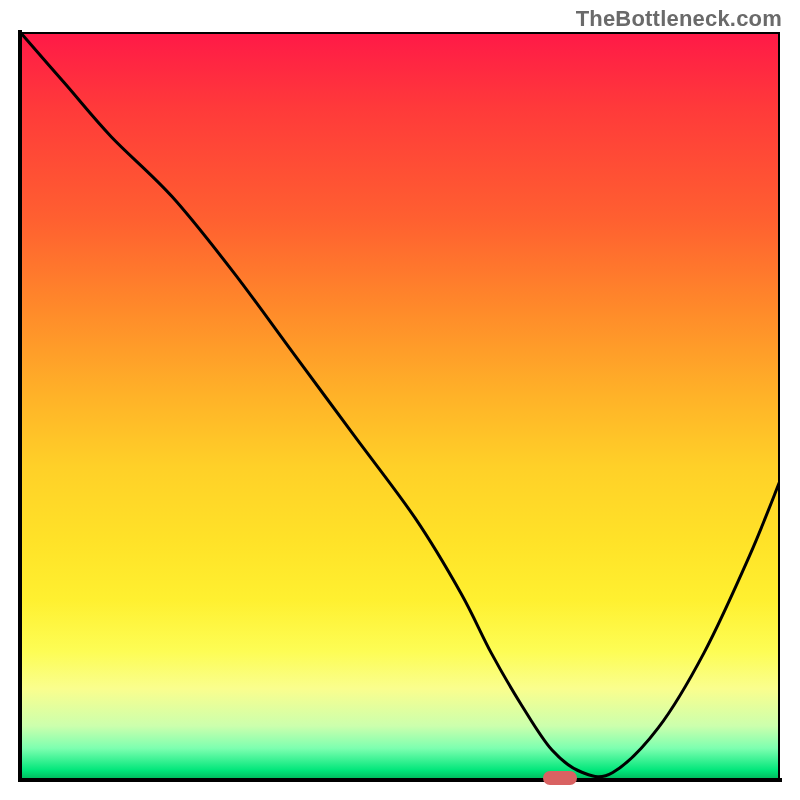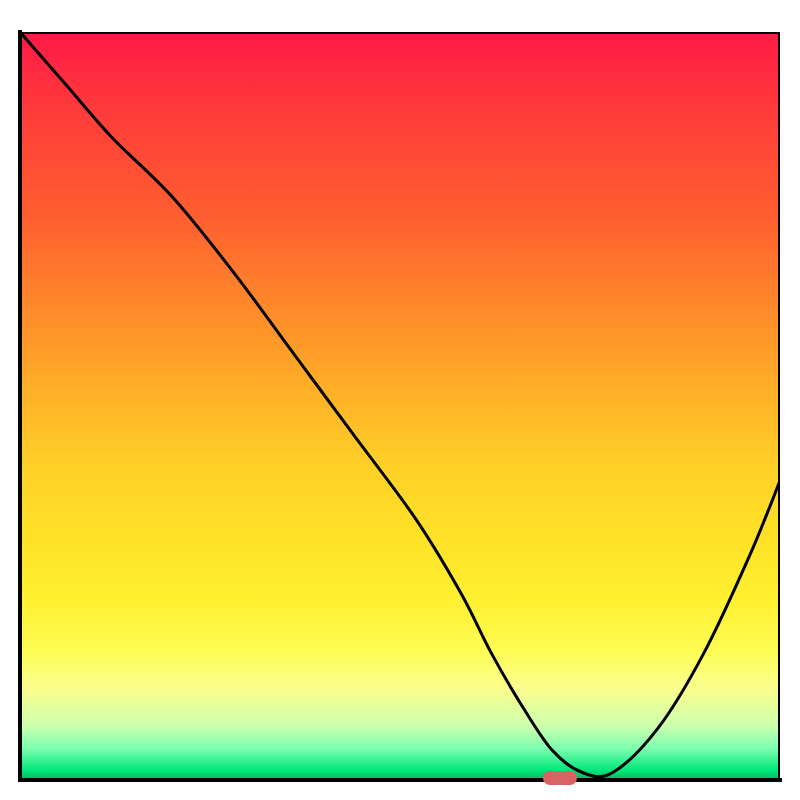--- a/index.html
+++ b/index.html
@@ -80,20 +80,21 @@
     height: 14px;
     background: #d96262;
     border-radius: 7px;
   }
 </style>
 </head>
 <body>
 
 <div class="chart-container">
 
+  <div class="watermark">TheBottleneck.com</div>
 
   <div class="plot-area"></div>
 
   <div class="axis-left"></div>
   <div class="axis-bottom"></div>
 
   <svg class="curve-layer" viewBox="0 0 760 748" preserveAspectRatio="none">
     <path id="bottleneck-path" fill="none" stroke="#000000" stroke-width="3" stroke-linecap="round" stroke-linejoin="round" d="M 0.00 0.00 C 7.60 8.73, 30.40 34.91, 45.60 52.36 C 60.80 69.81, 73.47 86.02, 91.20 104.72 C 108.93 123.42, 131.73 142.12, 152.00 164.56 C 172.27 187.00, 192.53 213.18, 212.80 239.36 C 233.07 265.54, 253.33 294.21, 273.60 321.64 C 293.87 349.07, 314.13 376.49, 334.40 403.92 C 354.67 431.35, 377.47 460.02, 395.20 486.20 C 412.93 512.38, 428.13 538.56, 440.80 561.00 C 453.47 583.44, 461.07 602.14, 471.20 620.84 C 481.33 639.54, 491.47 656.99, 501.60 673.20 C 511.73 689.41, 521.87 706.86, 532.00 718.08 C 542.13 729.30, 552.27 736.78, 562.40 740.52 C 572.53 744.26, 580.13 748.00, 592.80 740.52 C 605.47 733.04, 623.20 715.59, 638.40 695.64 C 653.60 675.69, 668.80 649.51, 684.00 620.84 C 699.20 592.17, 716.93 552.27, 729.60 523.60 C 742.27 494.93, 754.93 461.27, 760.00 448.80"></path>
   </svg>
 

